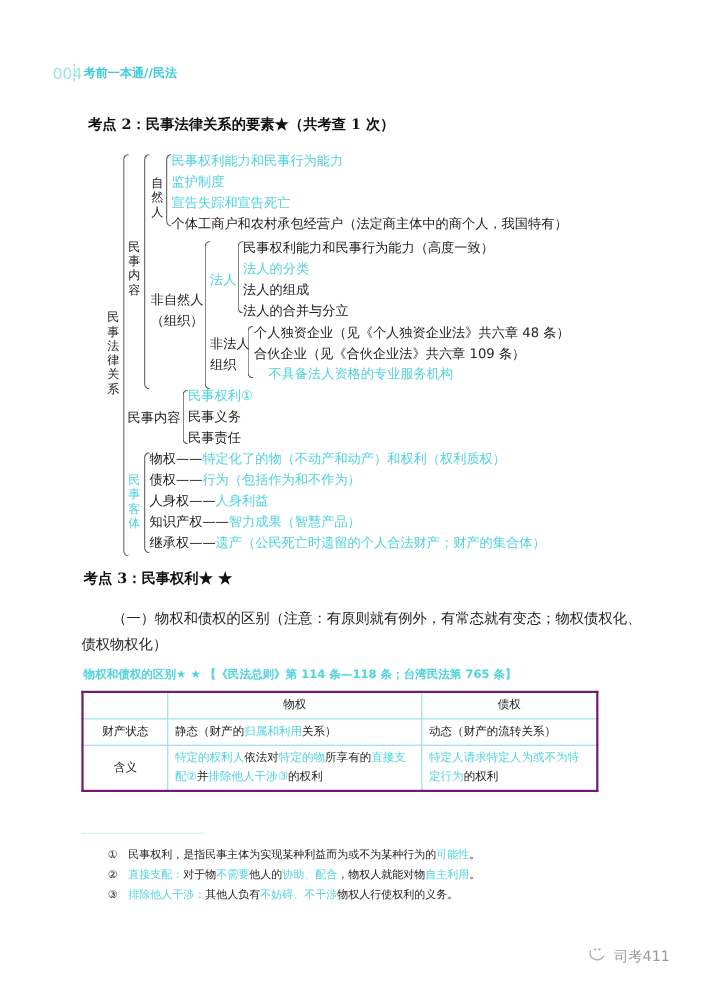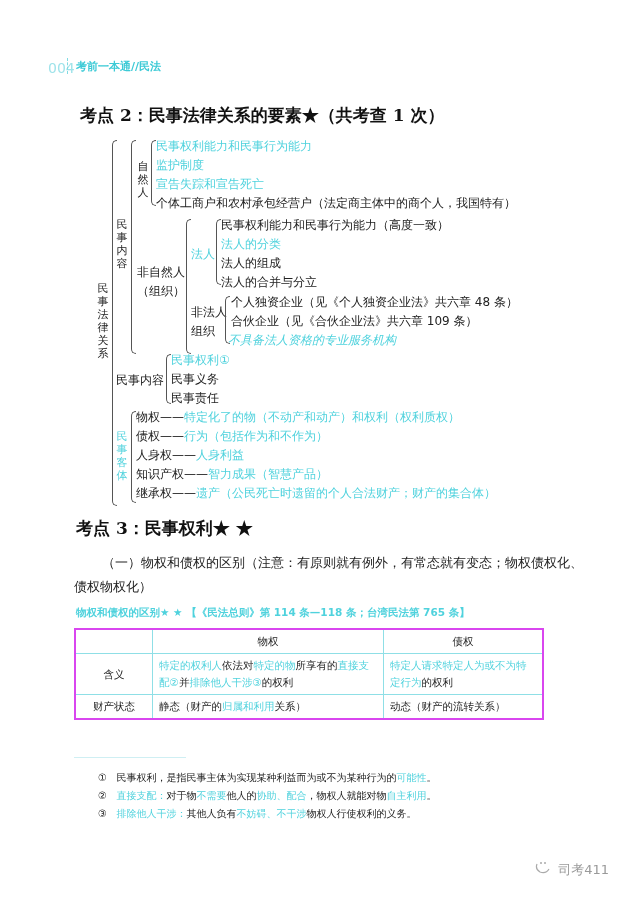--- a/index.html
+++ b/index.html
@@ -2,27 +2,27 @@
 <html><head>
 <meta charset="utf-8">
 <style>
   html,body{margin:0;padding:0;background:#fff;}
   body{width:640px;height:897px;position:relative;overflow:hidden;font-family:"DejaVu Sans",sans-serif;color:#222;}
   .abs{position:absolute;white-space:nowrap;}
   .cy{color:#4fd2dd;}
   .hdr-num{left:48px;top:60px;font-size:14px;color:#9fe3ea;}
   .hdr-sep{left:67px;top:58px;width:0;height:16px;border-left:1px dashed #7fdbe3;}
   .hdr-title{left:76px;top:59px;font-size:11px;font-weight:bold;color:#3ccad6;}
-  .h2{font-family:"DejaVu Serif",serif;font-weight:bold;font-size:17px;color:#111;}
+  .h2{font-family:"DejaVu Serif",serif;font-weight:bold;font-size:13px;color:#111;}
   .t{font-size:12px;line-height:14px;}
   .vt{font-size:11px;line-height:13px;width:12px;white-space:normal;text-align:center;}
   .br{position:absolute;border-left:1px solid #555;border-radius:5px 0 0 5px;border-top:1px solid #555;border-bottom:1px solid #555;width:4px;}
   .sub{font-size:13px;line-height:24px;left:74px;width:510px;white-space:normal;color:#222;}
   .cap{font-size:10.5px;font-weight:bold;color:#4fd2dd;}
-  table.cmp{position:absolute;left:74px;top:628px;width:470px;border-collapse:collapse;border:2px solid #d946ef;font-size:10.5px;}
+  table.cmp{position:absolute;left:74px;top:628px;width:470px;border-collapse:collapse;border:2px solid #701a75;font-size:10.5px;}
   table.cmp td{border:1px solid #8fdfe6;padding:3px 6px;line-height:17px;vertical-align:middle;}
   .fn-line{left:74px;top:757px;width:112px;border-top:1px solid #cfeff3;height:0;}
   .fn{font-size:10px;line-height:16px;}
   .wm{font-size:13px;color:#9a9a9a;}
 </style>
 </head>
 <body>
 
 <div class="abs hdr-num">004</div>
 <div class="abs hdr-sep"></div>
@@ -54,21 +54,21 @@
   <div class="abs t" style="left:221px;top:218px;">民事权利能力和民事行为能力（高度一致）</div>
   <div class="abs t cy" style="left:221px;top:237px;">法人的分类</div>
   <div class="abs t" style="left:221px;top:256px;">法人的组成</div>
   <div class="abs t" style="left:221px;top:275px;">法人的合并与分立</div>
 
   <div class="abs t" style="left:191px;top:305px;">非法人</div>
   <div class="abs t" style="left:191px;top:324px;">组织</div>
   <div class="br" style="left:225px;top:296px;height:46px;"></div>
   <div class="abs t" style="left:231px;top:295px;">个人独资企业（见《个人独资企业法》共六章 48 条）</div>
   <div class="abs t" style="left:231px;top:314px;">合伙企业（见《合伙企业法》共六章 109 条）</div>
-  <div class="abs t cy" style="left:228px;top:333px;font-style:italic;">不具备法人资格的专业服务机构</div>
+  <div class="abs t cy" style="left:244px;top:333px;">不具备法人资格的专业服务机构</div>
 
   <div class="abs t" style="left:116px;top:373px;">民事内容</div>
   <div class="br" style="left:166px;top:354px;height:48px;"></div>
   <div class="abs t cy" style="left:171px;top:353px;">民事权利①</div>
   <div class="abs t" style="left:171px;top:372px;">民事义务</div>
   <div class="abs t" style="left:171px;top:391px;">民事责任</div>
 
   <div class="abs vt cy" style="left:116px;top:430px;">民事客体</div>
   <div class="br" style="left:131px;top:411px;height:90px;"></div>
   <div class="abs t" style="left:136px;top:410px;"><span>物权——</span><span class="cy">特定化了的物（不动产和动产）和权利（权利质权）</span></div>
@@ -83,28 +83,28 @@
 <div class="abs cap" style="left:76px;top:606px;">物权和债权的区别★ ★ 【《民法总则》第 114 条—118 条；台湾民法第 765 条】</div>
 
 <table class="cmp">
   <tbody>
       <tr>
     <td style="width:64px;"></td>
     <td style="width:218px;text-align:center;">物权</td>
     <td style="text-align:center;">债权</td>
   </tr>
   <tr>
+    <td style="text-align:center;">财产状态</td>
+    <td><span>静态（财产的</span><span class="cy">归属和利用</span><span>关系）</span></td>
+    <td>动态（财产的流转关系）</td>
+  </tr>
+  <tr>
     <td style="text-align:center;">含义</td>
     <td><span class="cy">特定的权利人</span><span>依法对</span><span class="cy">特定的物</span><span>所享有的</span><span class="cy">直接支配②</span><span>并</span><span class="cy">排除他人干涉③</span><span>的权利</span></td>
     <td><span class="cy">特定人请求特定人为或不为特定行为</span><span>的权利</span></td>
-  </tr>
-  <tr>
-    <td style="text-align:center;">财产状态</td>
-    <td><span>静态（财产的</span><span class="cy">归属和利用</span><span>关系）</span></td>
-    <td>动态（财产的流转关系）</td>
   </tr>
 </tbody>
   </table>
 
 <div class="abs fn-line"></div>
 <div class="abs fn" style="left:98px;top:770px;">
   <span>①</span>&nbsp;&nbsp;&nbsp;<span>民事权利，是指民事主体为实现某种利益而为或不为某种行为的</span><span class="cy">可能性</span><span>。</span>
 </div>
 <div class="abs fn" style="left:98px;top:788px;">
   <span>②</span>&nbsp;&nbsp;&nbsp;<span class="cy">直接支配：</span><span>对于物</span><span class="cy">不需要</span><span>他人的</span><span class="cy">协助、配合</span><span>，物权人就能对物</span><span class="cy">自主利用</span><span>。</span>

